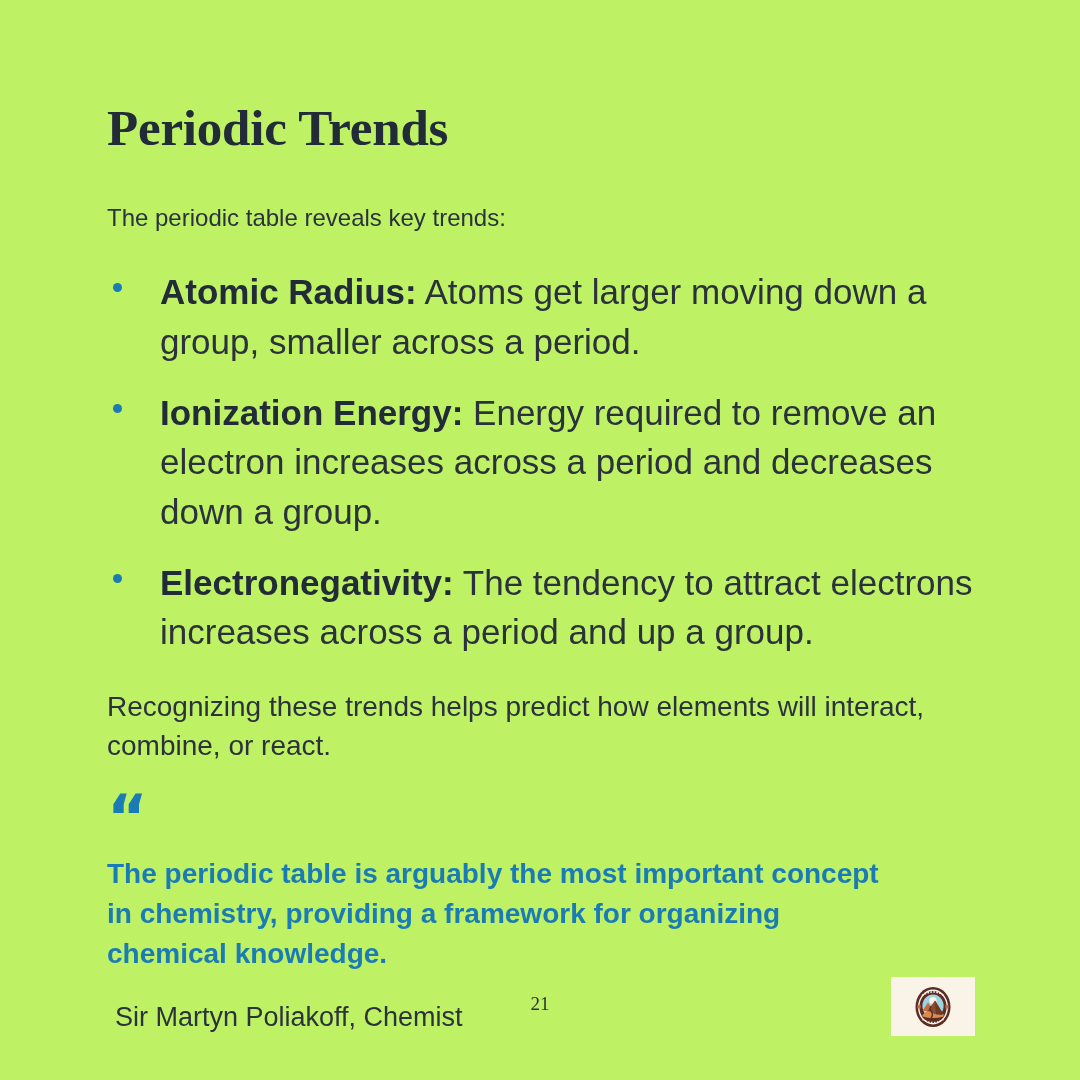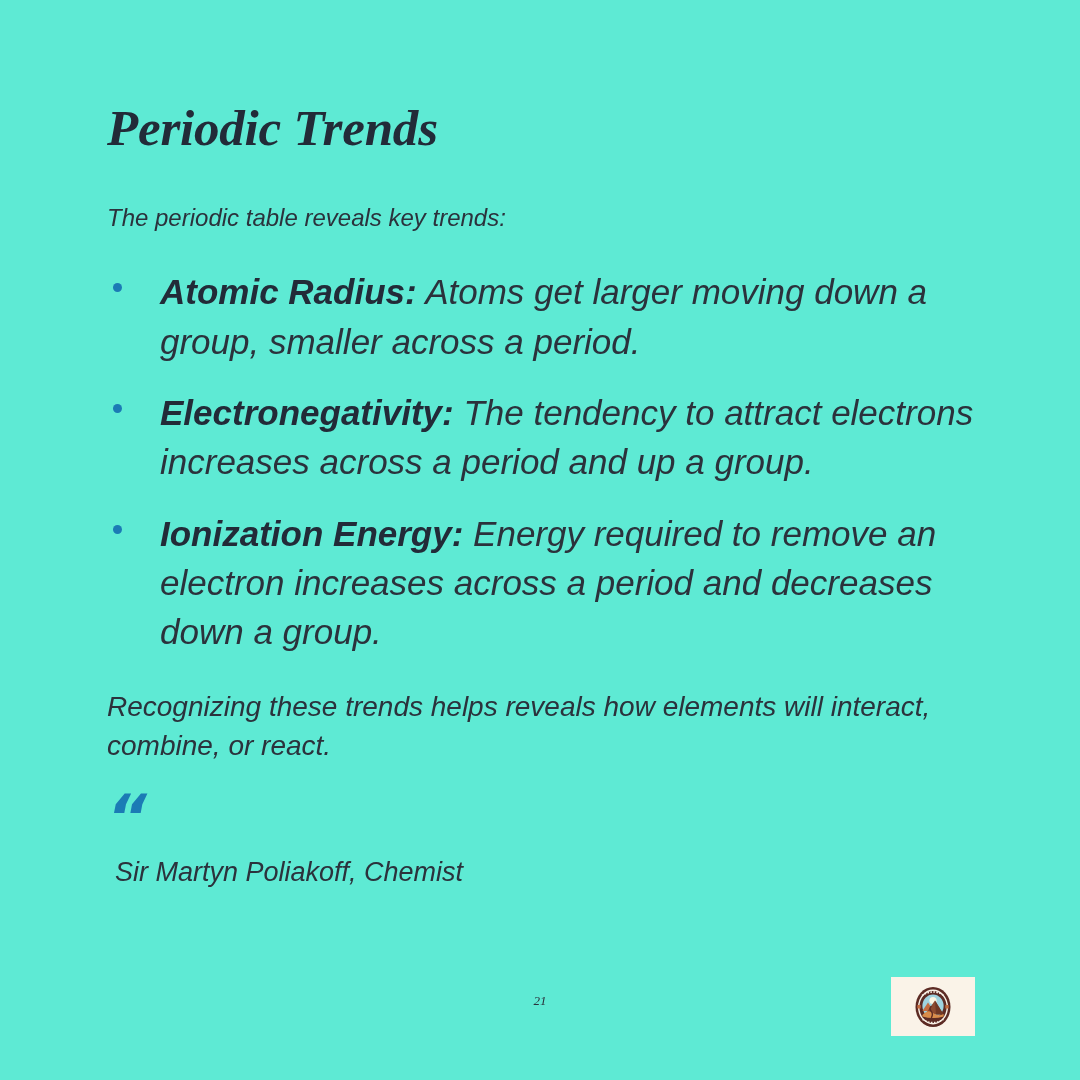--- a/index.html
+++ b/index.html
@@ -12,22 +12,21 @@
     height: 1080px;
     background: #ffffff;
     font-family: "Liberation Sans", sans-serif;
     overflow: hidden;
     position: relative;
   }
 
   .slide {
     position: absolute;
     inset: 0;
-    background: #5eead4;
-    font-style: italic;
+    background: #bef264;
   }
 
   .content {
     position: absolute;
     left: 107px;
     top: 100px;
     width: 868px;
   }
 
   
@@ -120,21 +119,21 @@
   }
 
   
   .page-number {
     position: absolute;
     left: 0;
     right: 0;
     top: 993px;
     text-align: center;
     font-family: "Liberation Serif", "DejaVu Serif", serif;
-    font-size: 13px;
+    font-size: 19px;
     color: #2b323c;
   }
 
   .logo-badge {
     position: absolute;
     left: 891px;
     top: 977px;
     width: 84px;
     height: 59px;
     background: #faf3e8;
@@ -159,34 +158,35 @@
 
     <ul class="bullets">
 
       <li class="bullet-item">
         <span class="bullet-dot"></span>
         <span class="bullet-term">Atomic Radius:</span><span> Atoms get larger moving down a group, smaller across a period.</span>
       </li>
 
       <li class="bullet-item">
         <span class="bullet-dot"></span>
+        <span class="bullet-term">Ionization Energy:</span><span> Energy required to remove an electron increases across a period and decreases down a group.</span>
+      </li>
+
+      <li class="bullet-item">
+        <span class="bullet-dot"></span>
         <span class="bullet-term">Electronegativity:</span><span> The tendency to attract electrons increases across a period and up a group.</span>
       </li>
 
-      <li class="bullet-item">
-        <span class="bullet-dot"></span>
-        <span class="bullet-term">Ionization Energy:</span><span> Energy required to remove an electron increases across a period and decreases down a group.</span>
-      </li>
-
     </ul>
 
-    <p class="summary">Recognizing these trends helps reveals how elements will interact, combine, or react.</p>
+    <p class="summary">Recognizing these trends helps predict how elements will interact, combine, or react.</p>
 
     <blockquote class="quote-block">
       <span class="quote-mark">“</span>
+      <p class="quote-text">The periodic table is arguably the most important concept in chemistry, providing a framework for organizing chemical knowledge.</p>
       <p class="quote-attribution">Sir Martyn Poliakoff, Chemist</p>
     </blockquote>
 
   </div>
 
   <div class="page-number">21</div>
 
   <div class="logo-badge">
     <svg width="48" height="48" viewBox="0 0 48 48">
 

